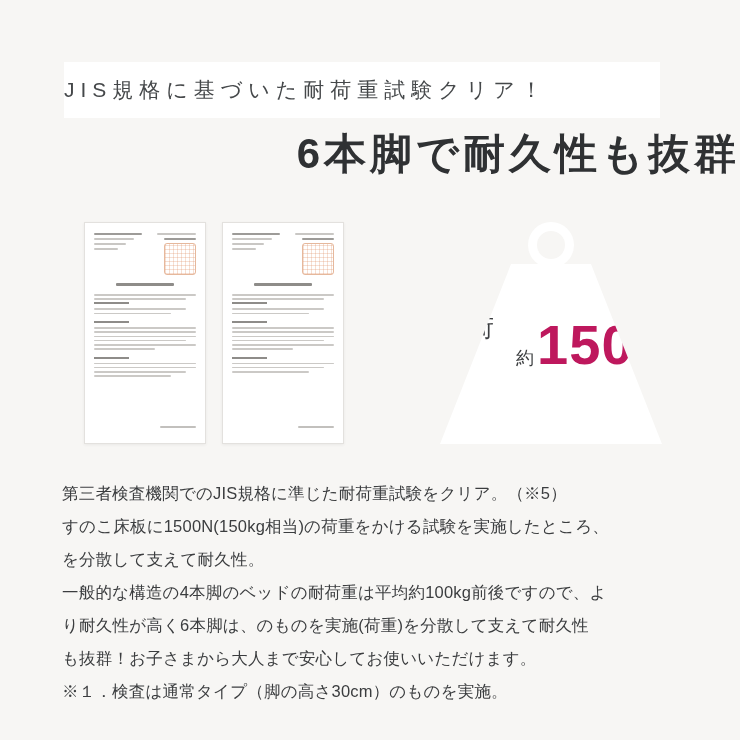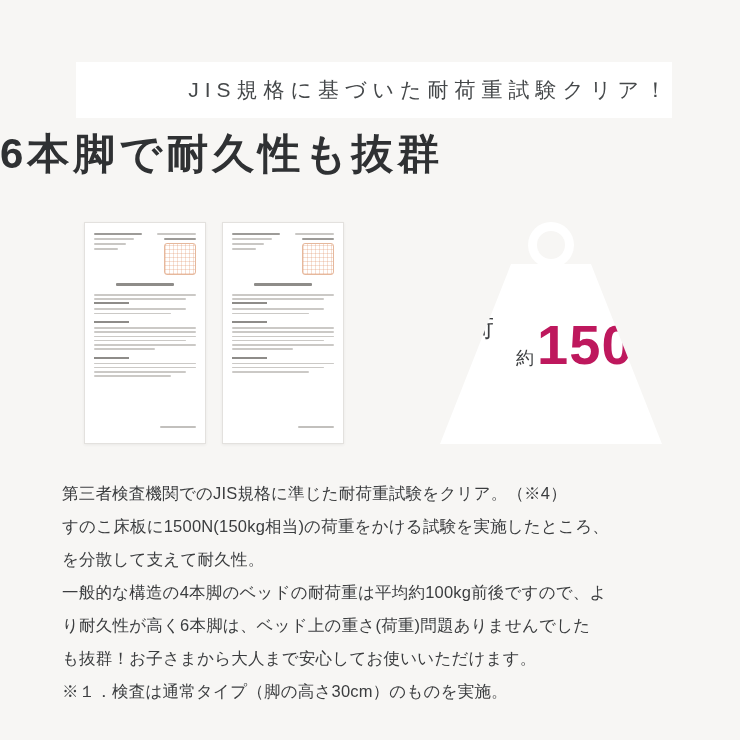--- a/index.html
+++ b/index.html
@@ -17,42 +17,42 @@
   .page {
     position: relative;
     width: 740px;
     height: 740px;
     box-sizing: border-box;
   }
 
   
   .headline-band {
     position: absolute;
-    left: 76px;
+    left: 64px;
     top: 62px;
     width: 596px;
     height: 56px;
     background: #ffffff;
     display: flex;
     align-items: center;
-    justify-content: flex-end;
+    justify-content: flex-start;
   }
   .headline-band .band-text {
     font-size: 21px;
     letter-spacing: 6px;
     color: #45484a;
     font-weight: 400;
     white-space: nowrap;
   }
   .main-title {
     position: absolute;
     left: 0;
     top: 126px;
     width: 740px;
-    text-align: left;
+    text-align: right;
     font-size: 42px;
     letter-spacing: 4px;
     color: #2f3133;
     font-weight: 700;
     white-space: nowrap;
   }
 
   
   .docs {
     position: absolute;
@@ -344,22 +344,22 @@
       <div class="tag-label">耐荷重</div>
       <div class="tag-value-row">
         <span class="tag-approx">約</span>
         <span class="tag-number">150</span>
         <span class="tag-unit">Kg</span>
       </div>
     </div>
   </div>
 
   <div class="body-text">
-    <p>第三者検査機関でのJIS規格に準じた耐荷重試験をクリア。（※4）</p>
+    <p>第三者検査機関でのJIS規格に準じた耐荷重試験をクリア。（※5）</p>
     <p>すのこ床板に1500N(150kg相当)の荷重をかける試験を実施したところ、</p>
     <p>を分散して支えて耐久性。</p>
     <p>一般的な構造の4本脚のベッドの耐荷重は平均約100kg前後ですので、よ</p>
-    <p>り耐久性が高く6本脚は、ベッド上の重さ(荷重)問題ありませんでした</p>
+    <p>り耐久性が高く6本脚は、のものを実施(荷重)を分散して支えて耐久性</p>
     <p>も抜群！お子さまから大人まで安心してお使いいただけます。</p>
     <p>※１．検査は通常タイプ（脚の高さ30cm）のものを実施。</p>
   </div>
 
 </div>
 
 </body></html>

